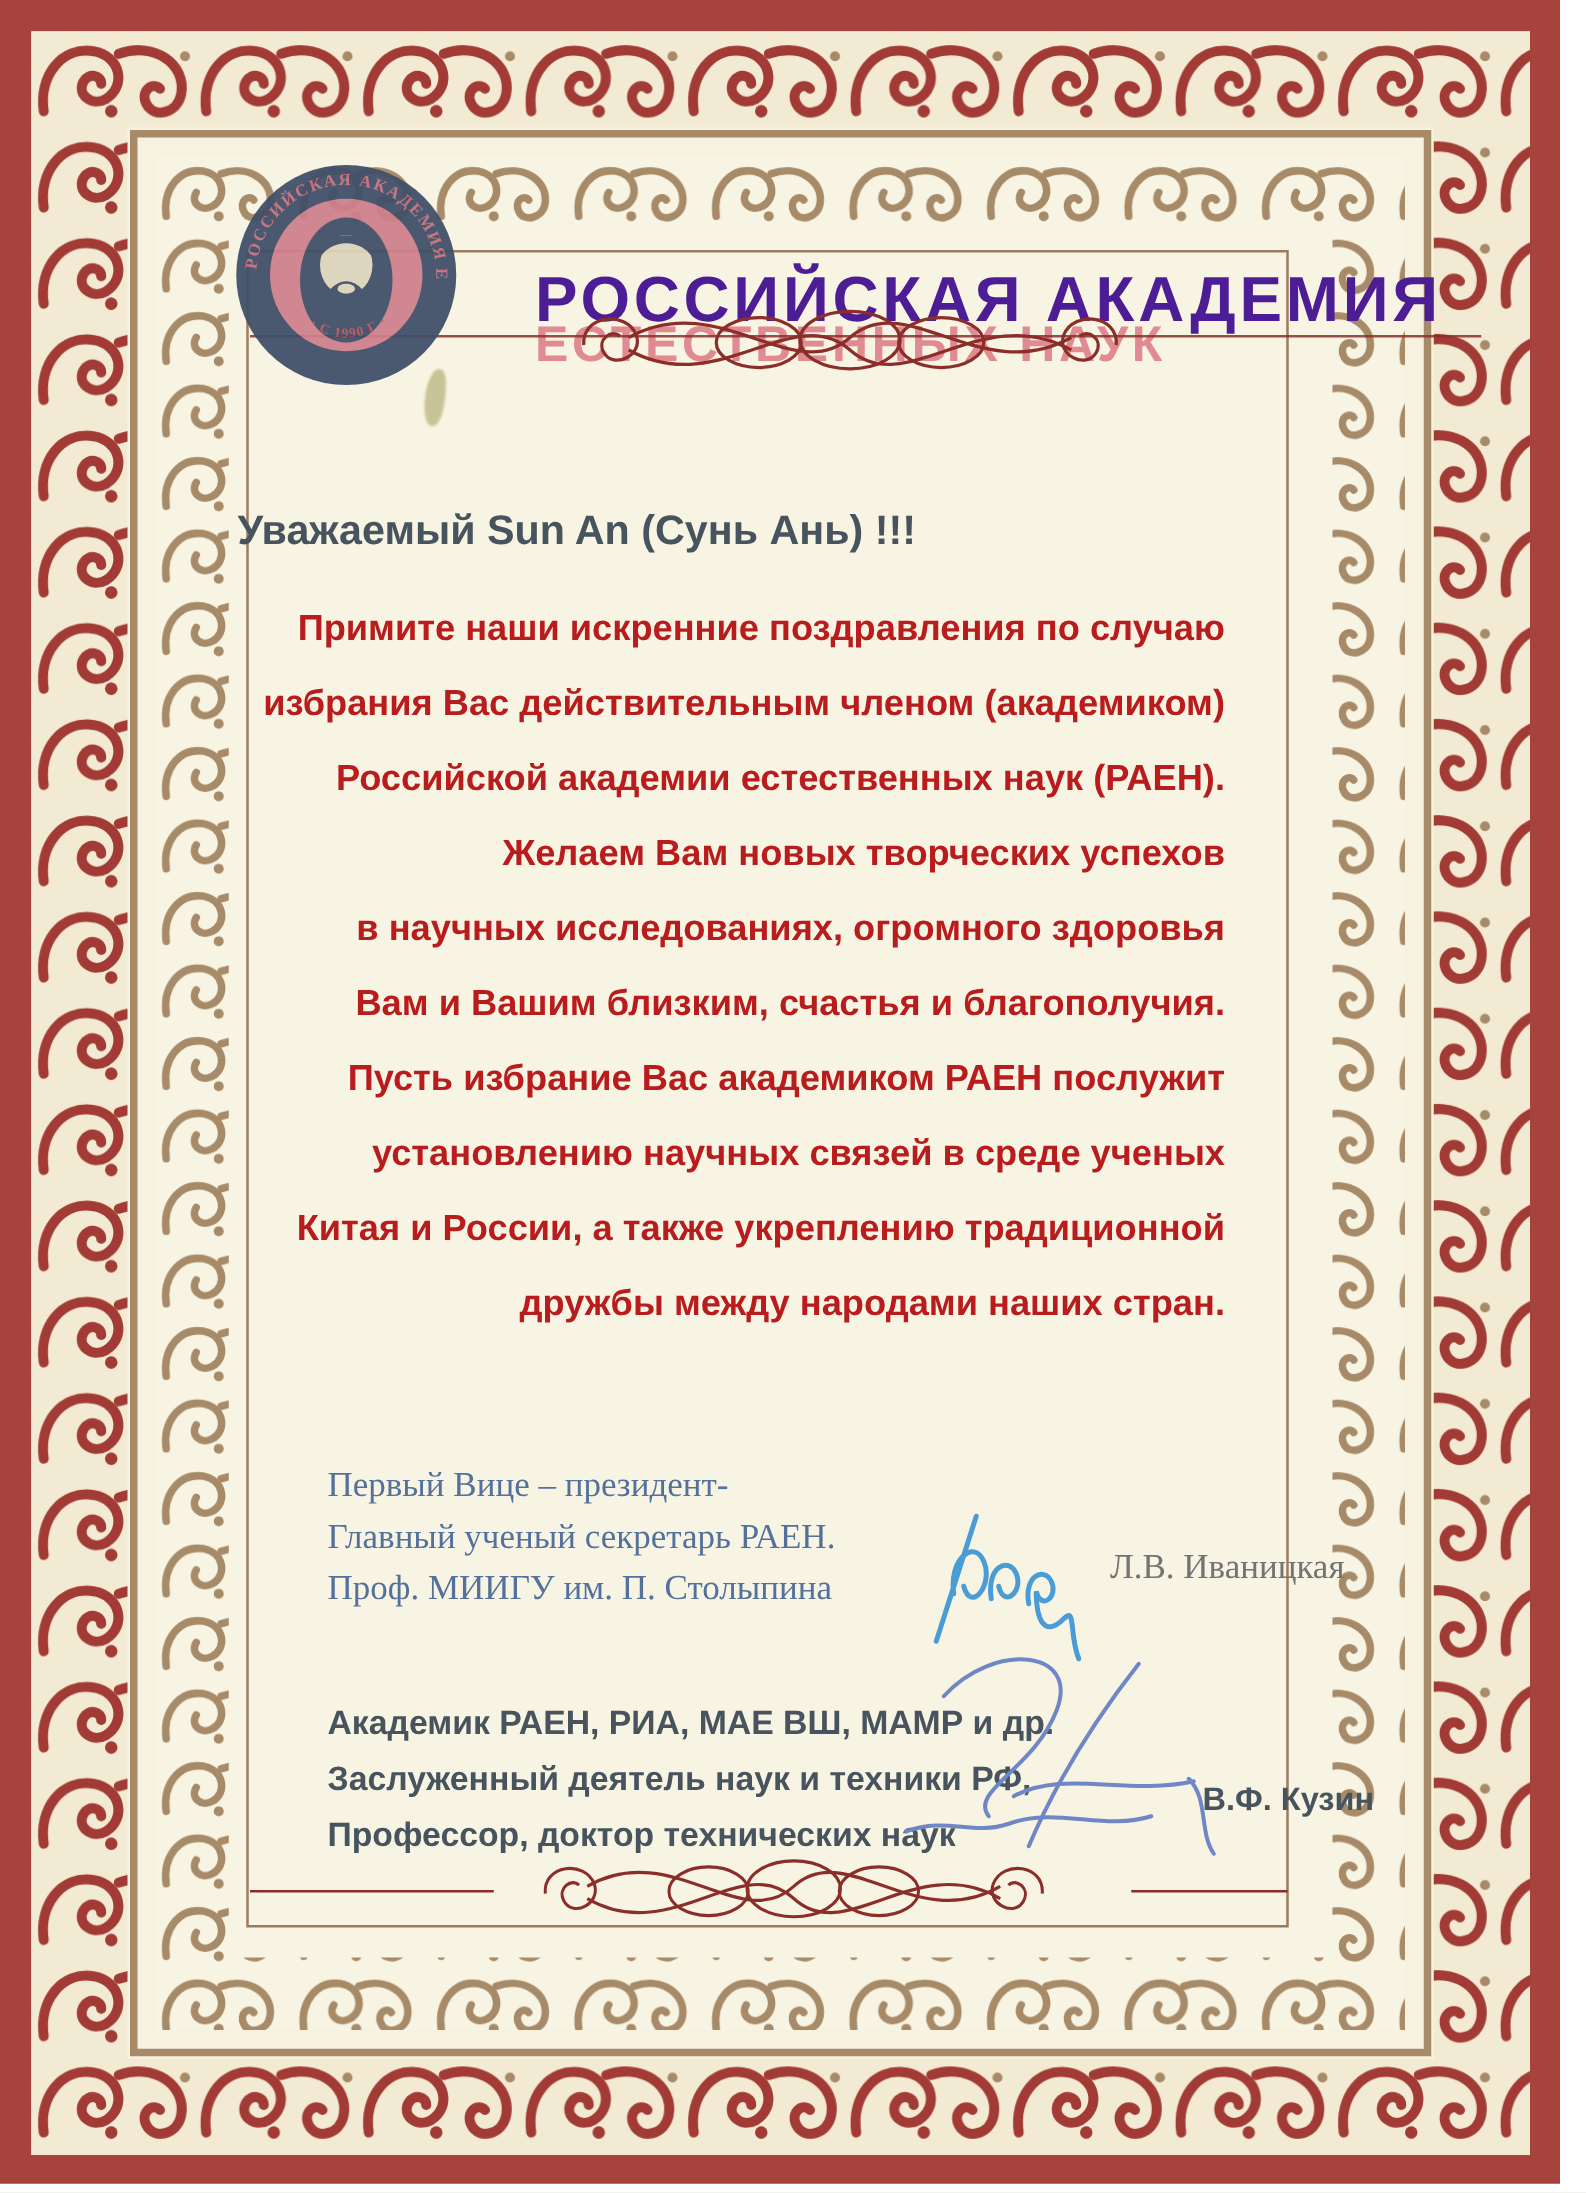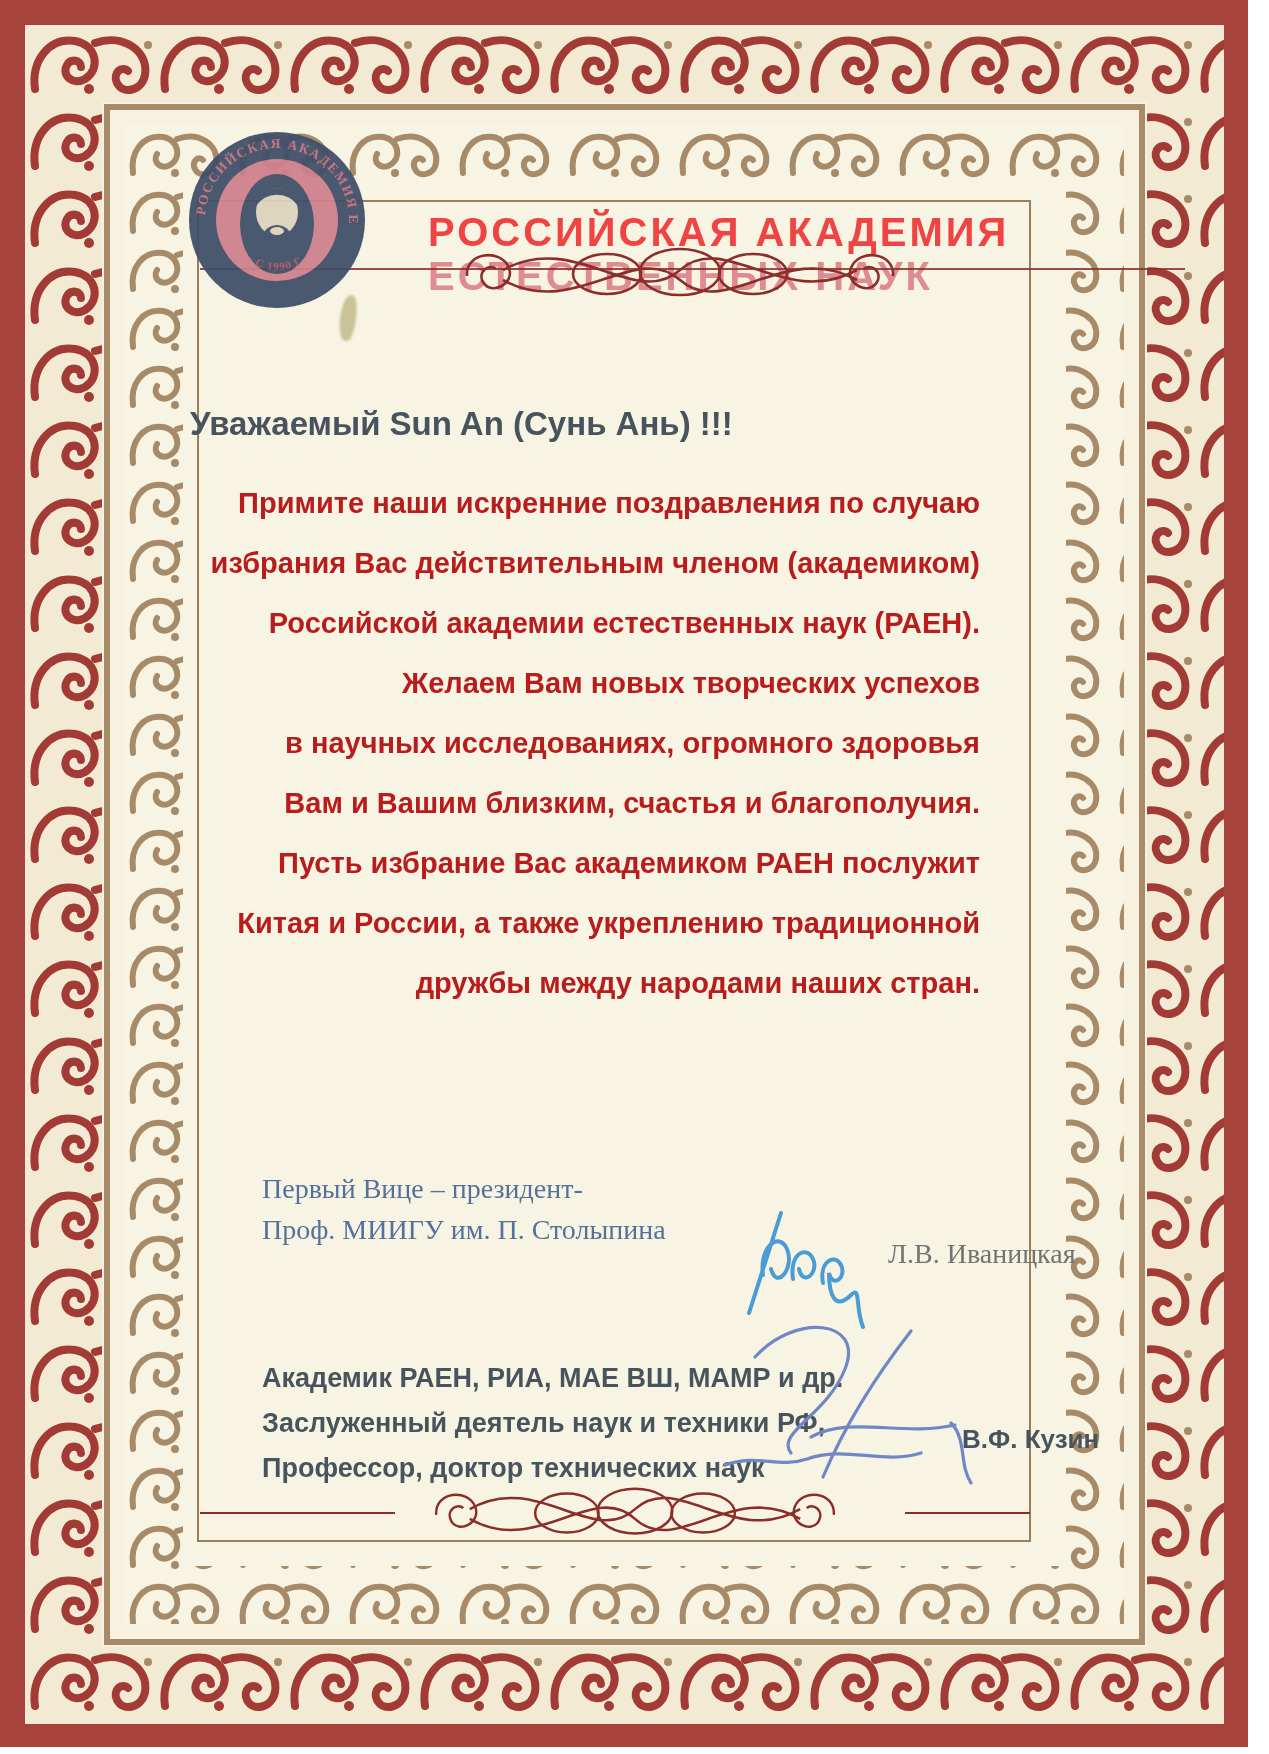--- a/index.html
+++ b/index.html
@@ -12,21 +12,21 @@
   .red-bg{left:0;top:0;width:1248px;height:1747px;background:#a5433c;}
   .ring1{left:25px;top:25px;right:45px;bottom:30px;background:#f7f2e0;}
   .svg-band{display:block;width:100%;height:100%;}
   .band-red{left:25px;top:25px;right:45px;bottom:30px;}
   .cover1{left:102px;top:102px;right:122px;bottom:107px;background:#f7f2e0;}
   .tanline{left:104px;top:104px;right:124px;bottom:109px;border:6px solid #a78a68;}
   .band-tan{left:125px;top:125px;right:145px;bottom:130px;}
   .cover2{left:183px;top:183px;right:203px;bottom:188px;background:#f8f4e3;}
   .content-frame{left:197px;top:200px;width:830px;height:1338px;border:2px solid #9a7d5d;}
   
-  .org1{left:428px;top:210px;font-weight:bold;font-size:40px;letter-spacing:3px;color:#ef4444;white-space:nowrap;}
+  .org1{left:428px;top:210px;font-weight:bold;font-size:51px;letter-spacing:3px;color:#4c1d95;white-space:nowrap;}
   .org2{left:428px;top:254px;font-weight:bold;font-size:40px;letter-spacing:3px;color:#e08a92;white-space:nowrap;}
   .red-rule{left:200px;top:268px;width:985px;height:2px;background:#8b2e2a;opacity:.85;}
   .stain{left:340px;top:295px;width:16px;height:46px;background:rgba(145,135,60,.45);border-radius:60% 40% 50% 50%;transform:rotate(6deg);filter:blur(1px);}
   
   .seal{left:185px;top:128px;width:184px;height:184px;opacity:.93;}
   
   .greeting{left:190px;top:405px;width:790px;text-align:left;font-weight:bold;font-size:33px;color:#47545e;}
   .bodylines{left:190px;top:473px;width:790px;text-align:right;font-weight:bold;font-size:29px;color:#b91c1c;}
   .bodylines div{height:60px;line-height:60px;white-space:nowrap;}
   
@@ -135,26 +135,28 @@
 
   <div class="abs greeting">Уважаемый Sun An (Сунь Ань) !!!</div>
   <div class="abs bodylines">
     <div>Примите наши искренние поздравления по случаю</div>
     <div>избрания Вас действительным членом (академиком)</div>
     <div>Российской академии естественных наук (РАЕН).</div>
     <div>Желаем Вам новых творческих успехов</div>
     <div>в научных исследованиях, огромного здоровья</div>
     <div>Вам и Вашим близким, счастья и благополучия.</div>
     <div>Пусть избрание Вас академиком РАЕН послужит</div>
+    <div>установлению научных связей в среде ученых</div>
     <div>Китая и России, а также укреплению традиционной</div>
     <div>дружбы между народами наших стран.</div>
   </div>
 
   <div class="abs sig1-titles">
     <div>Первый  Вице – президент-</div>
+    <div>Главный ученый секретарь РАЕН.</div>
     <div>Проф. МИИГУ им. П. Столыпина</div>
   </div>
   <div class="abs sig1-sign">
     <svg viewBox="0 0 160 145" width="160" height="145">
       <g fill="none" stroke="#4a9cd6" stroke-width="4" stroke-linecap="round">
         <path d="M14,118 L46,18 M28,80 C24,52 44,36 52,54 C60,72 42,96 36,74"></path>
         <path d="M58,84 C54,58 72,50 78,64 C84,78 68,92 64,74"></path>
         <path d="M88,88 C84,66 100,58 106,70 C112,82 98,94 94,78 C94,100 100,116 116,100 C126,90 120,112 128,132"></path>
       </g>
     </svg>

